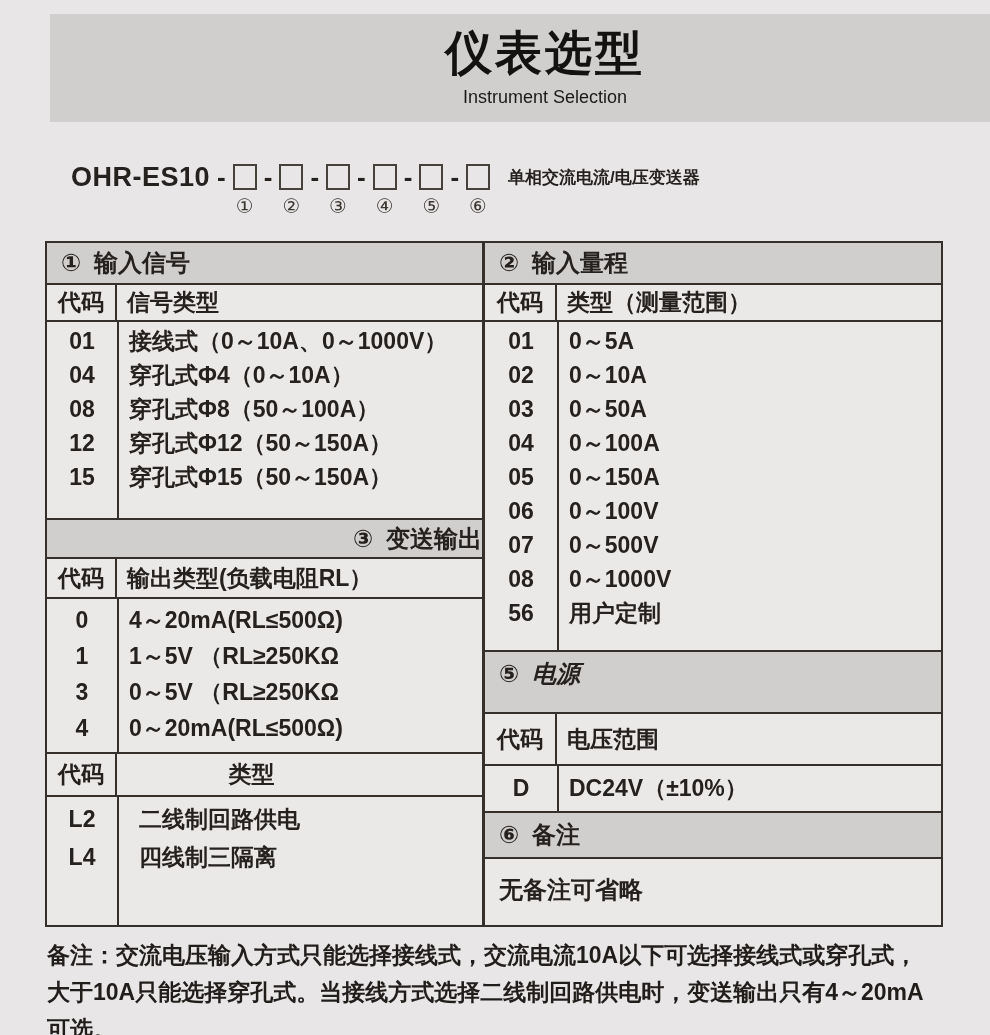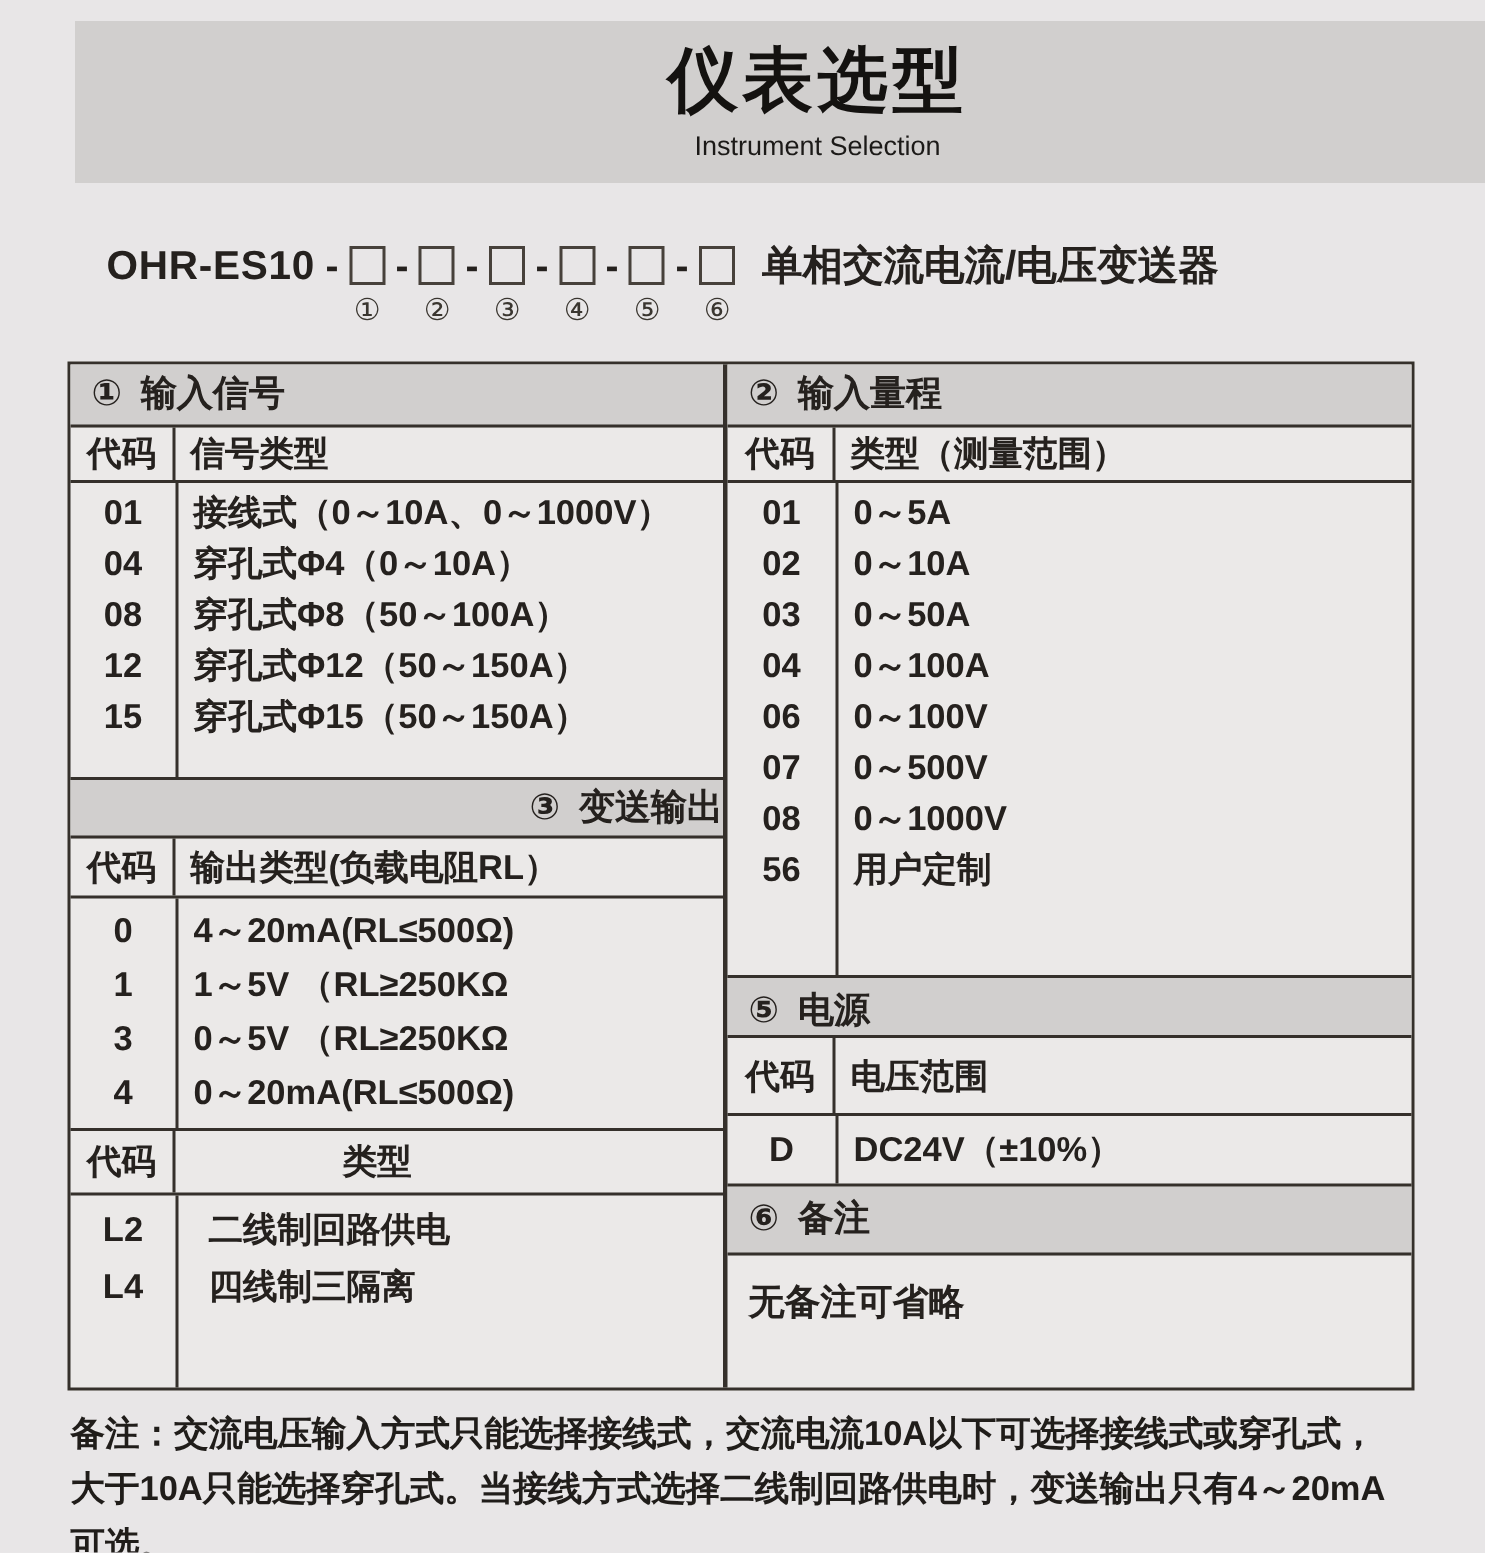--- a/index.html
+++ b/index.html
@@ -15,32 +15,32 @@
   .banner{position:absolute;left:16px;top:14px;width:990px;height:108px;background:var(--gray);text-align:center;margin-left:34px;}
   .banner .title{margin-top:8px;font-size:47px;font-weight:bold;letter-spacing:3px;color:#141210;}
   .banner .subtitle{margin-top:2px;font-size:18px;color:#1c1a18;}
   
   .model-line{position:absolute;left:71px;top:160px;display:flex;align-items:center;height:34px;white-space:nowrap;}
   .mprefix{font-size:27px;font-weight:bold;letter-spacing:.5px;}
   .munit{display:inline-flex;align-items:center;}
   .mdash{font-size:26px;font-weight:bold;margin:0 7px;}
   .mbox{width:24px;height:26px;border:2px solid var(--boxline);position:relative;background:transparent;}
   .mpos{position:absolute;left:50%;top:28px;transform:translateX(-50%);font-size:20px;font-weight:normal;font-style:normal;color:#3a3630;}
-  .mdesc{margin-left:18px;font-size:27px;font-weight:bold;}
+  .mdesc{margin-left:18px;font-size:17px;font-weight:bold;}
   
   .sel-table{position:absolute;left:45px;top:241px;width:898px;height:686px;border:2px solid var(--line);background:var(--cell);display:flex;}
   .col{display:flex;flex-direction:column;height:100%;}
   .col-left{width:438px;border-right:3px solid var(--line);}
   .col-right{flex:1;}
   .sec{display:flex;flex-direction:column;}
   .sec-l3,.sec-r3{flex:1;}
   .sec-hdr{background:var(--gray);border-bottom:2px solid var(--line);font-size:24px;font-weight:bold;padding-left:14px;height:42px;line-height:40px;word-spacing:6px;}
   .sec-l2 .sec-hdr{height:39px;line-height:37px;text-align:right;}
   .sec-l3 .sec-hdr{height:44px;line-height:42px;}
-  .sec-r2 .sec-hdr{height:40px;line-height:43px;}
+  .sec-r2 .sec-hdr{height:62px;line-height:43px;font-style:italic;}
   .sec-r3 .sec-hdr{height:46px;line-height:44px;}
   .cols-hdr{display:flex;border-bottom:2px solid var(--line);font-size:23px;font-weight:bold;height:37px;line-height:35px;}
   .sec-l2 .cols-hdr{height:40px;line-height:38px;}
   .sec-l3 .cols-hdr{height:43px;line-height:41px;}
   .sec-r2 .cols-hdr{height:52px;line-height:50px;}
   .cols-hdr .code{width:70px;flex:none;text-align:center;border-right:2px solid var(--line);}
   .col-right .cols-hdr .code{width:72px;}
   .cols-hdr .desc{flex:1;padding-left:10px;}
   .sec-l3 .cols-hdr .desc{text-align:center;padding:0 96px 0 0;}
   .body{position:relative;border-bottom:2px solid var(--line);}
@@ -203,20 +203,24 @@
           </div>
           <div class="trow">
             <div class="code">03</div>
             <div class="desc">0～50A</div>
           </div>
           <div class="trow">
             <div class="code">04</div>
             <div class="desc">0～100A</div>
           </div>
           <div class="trow">
+            <div class="code">05</div>
+            <div class="desc">0～150A</div>
+          </div>
+          <div class="trow">
             <div class="code">06</div>
             <div class="desc">0～100V</div>
           </div>
           <div class="trow">
             <div class="code">07</div>
             <div class="desc">0～500V</div>
           </div>
           <div class="trow">
             <div class="code">08</div>
             <div class="desc">0～1000V</div>

